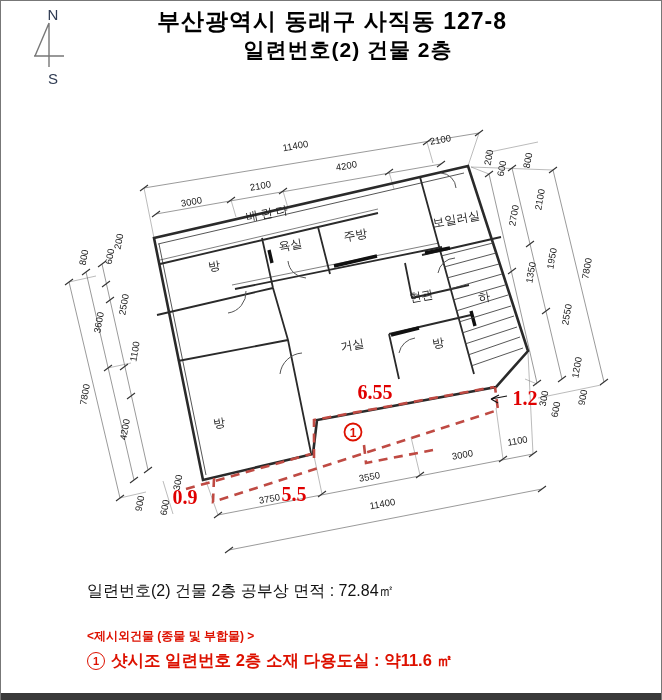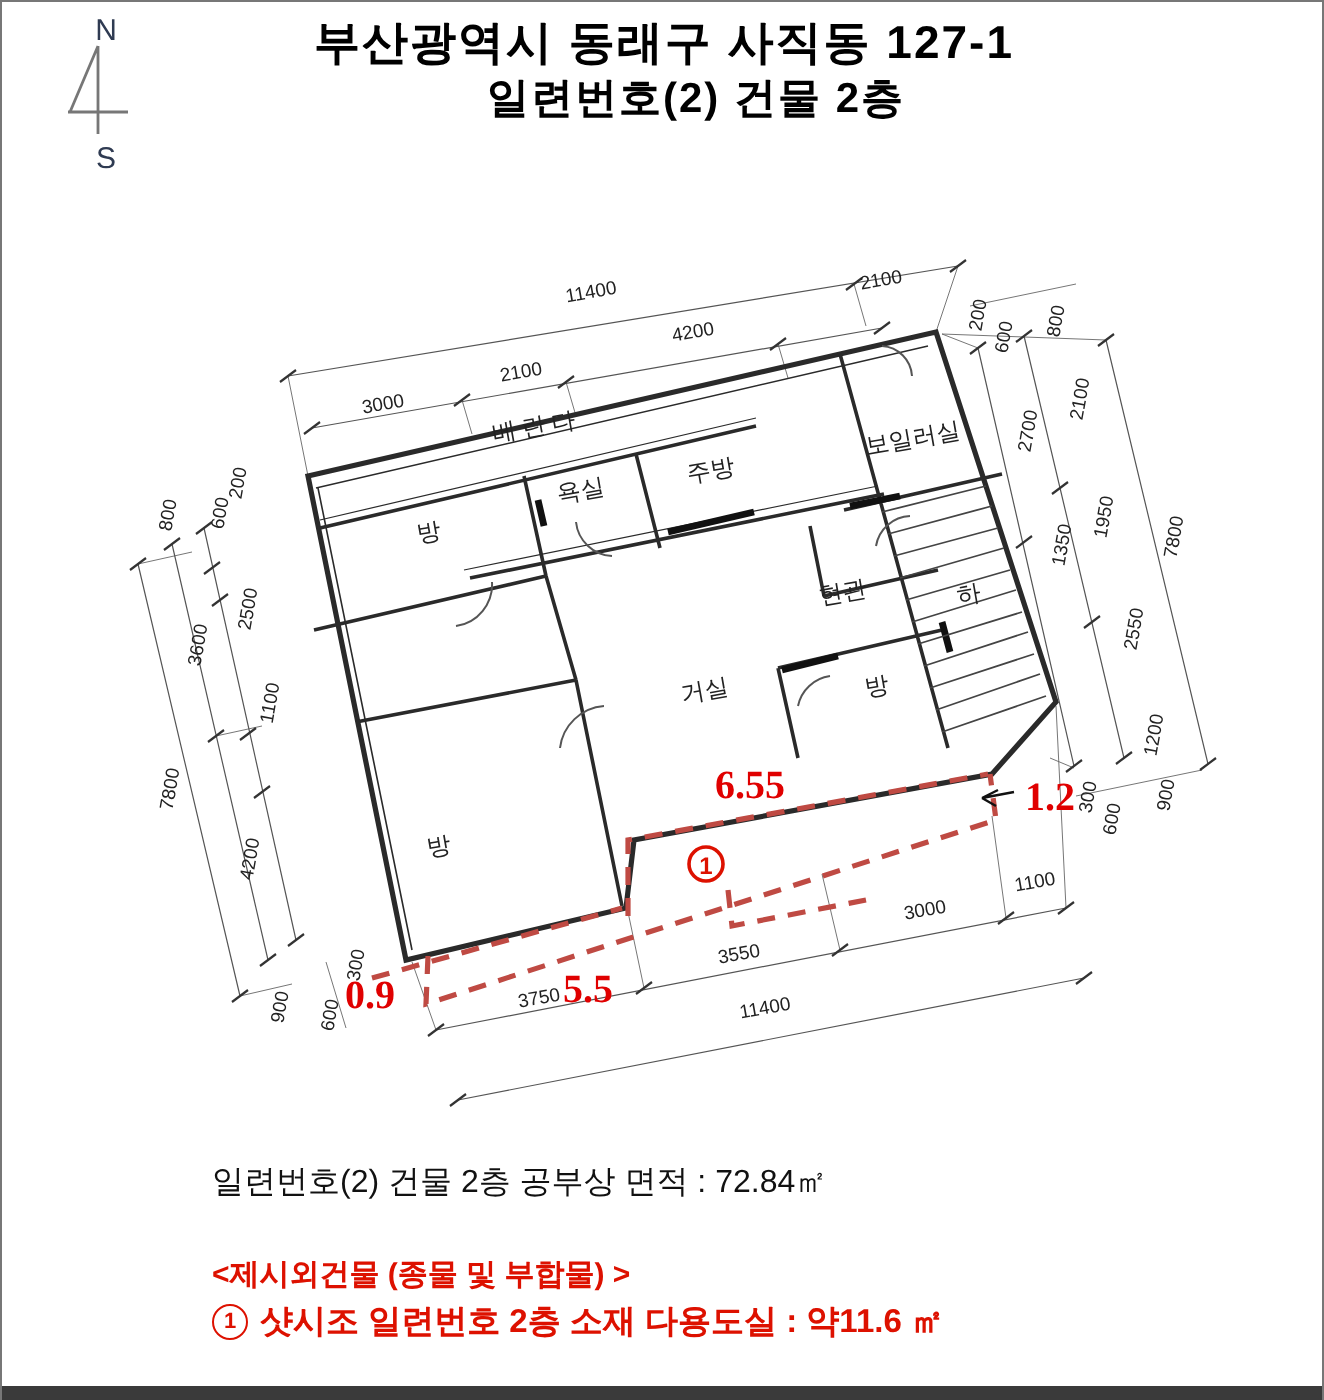--- a/index.html
+++ b/index.html
@@ -7,24 +7,24 @@
          border-left:1px solid #777;border-right:1px solid #777;border-top:1px solid #777;
          font-family:"Liberation Sans",sans-serif;box-sizing:border-box;}
   .bottombar{position:absolute;left:0;bottom:0;width:662px;height:7px;background:#3a3a3a;}
   .titleblock{position:absolute;left:0;top:6px;width:662px;text-align:center;color:#000;}
   .title1{font-size:23px;font-weight:bold;letter-spacing:1px;line-height:1.25;}
   .title2{font-size:21px;font-weight:bold;letter-spacing:1px;line-height:1.3;margin-left:32px;}
   .plan-svg{position:absolute;left:0;top:0;}
   .dim{font-family:"Liberation Sans",sans-serif;font-size:9.5px;fill:#222;}
   .room{font-family:"Liberation Sans",sans-serif;font-size:12px;fill:#222;}
   .redlab{font-family:"Liberation Serif",serif;font-size:20px;font-weight:bold;fill:#e00000;}
-  .footer{position:absolute;left:105px;width:540px;color:#111;}
+  .footer{position:absolute;left:86px;width:540px;color:#111;}
   .area-line{top:580px;font-size:16px;}
   .annex{color:#dd1100;font-weight:600;}
-  .annex-head{top:627px;font-size:15px;}
+  .annex-head{top:627px;font-size:12px;}
   .annex-item{top:649px;font-size:16.5px;display:flex;align-items:center;gap:6px;}
   .circ1{display:inline-flex;align-items:center;justify-content:center;width:16px;height:16px;
          border:1.7px solid #dd1100;border-radius:50%;font-size:11px;font-weight:bold;color:#dd1100;flex:0 0 auto;}
   .footer{position:absolute;}
 </style>
 </head>
 <body>
 
 <div class="sheet">
 
@@ -165,21 +165,21 @@
     <text class="dim" x="180" y="482" text-anchor="middle" transform="rotate(-80 180 482)">300</text>
 
     <text class="dim" x="269" y="501" text-anchor="middle" transform="rotate(-10 269 501)">3750</text>
     <text class="dim" x="369" y="479" text-anchor="middle" transform="rotate(-10 369 479)">3550</text>
     <text class="dim" x="462" y="457" text-anchor="middle" transform="rotate(-10 462 457)">3000</text>
     <text class="dim" x="517" y="443" text-anchor="middle" transform="rotate(-10 517 443)">1100</text>
     <text class="dim" x="382" y="506" text-anchor="middle" transform="rotate(-10 382 506)">11400</text>
   </svg>
 
   <div class="titleblock">
-    <div class="title1">부산광역시 동래구 사직동 127-1</div>
+    <div class="title1">부산광역시 동래구 사직동 127-8</div>
     <div class="title2">일련번호(2) 건물 2층</div>
   </div>
 
   <div class="footer area-line" style="top:580px;">일련번호(2) 건물 2층 공부상 면적 : 72.84㎡</div>
   <div class="footer annex annex-head" style="top:627px;">&lt;제시외건물 (종물 및 부합물) &gt;</div>
   <div class="footer annex annex-item" style="top:649px;">
     <span class="circ1">1</span>
     <span>샷시조 일련번호 2층 소재 다용도실 : 약11.6 ㎡</span>
   </div>
 

